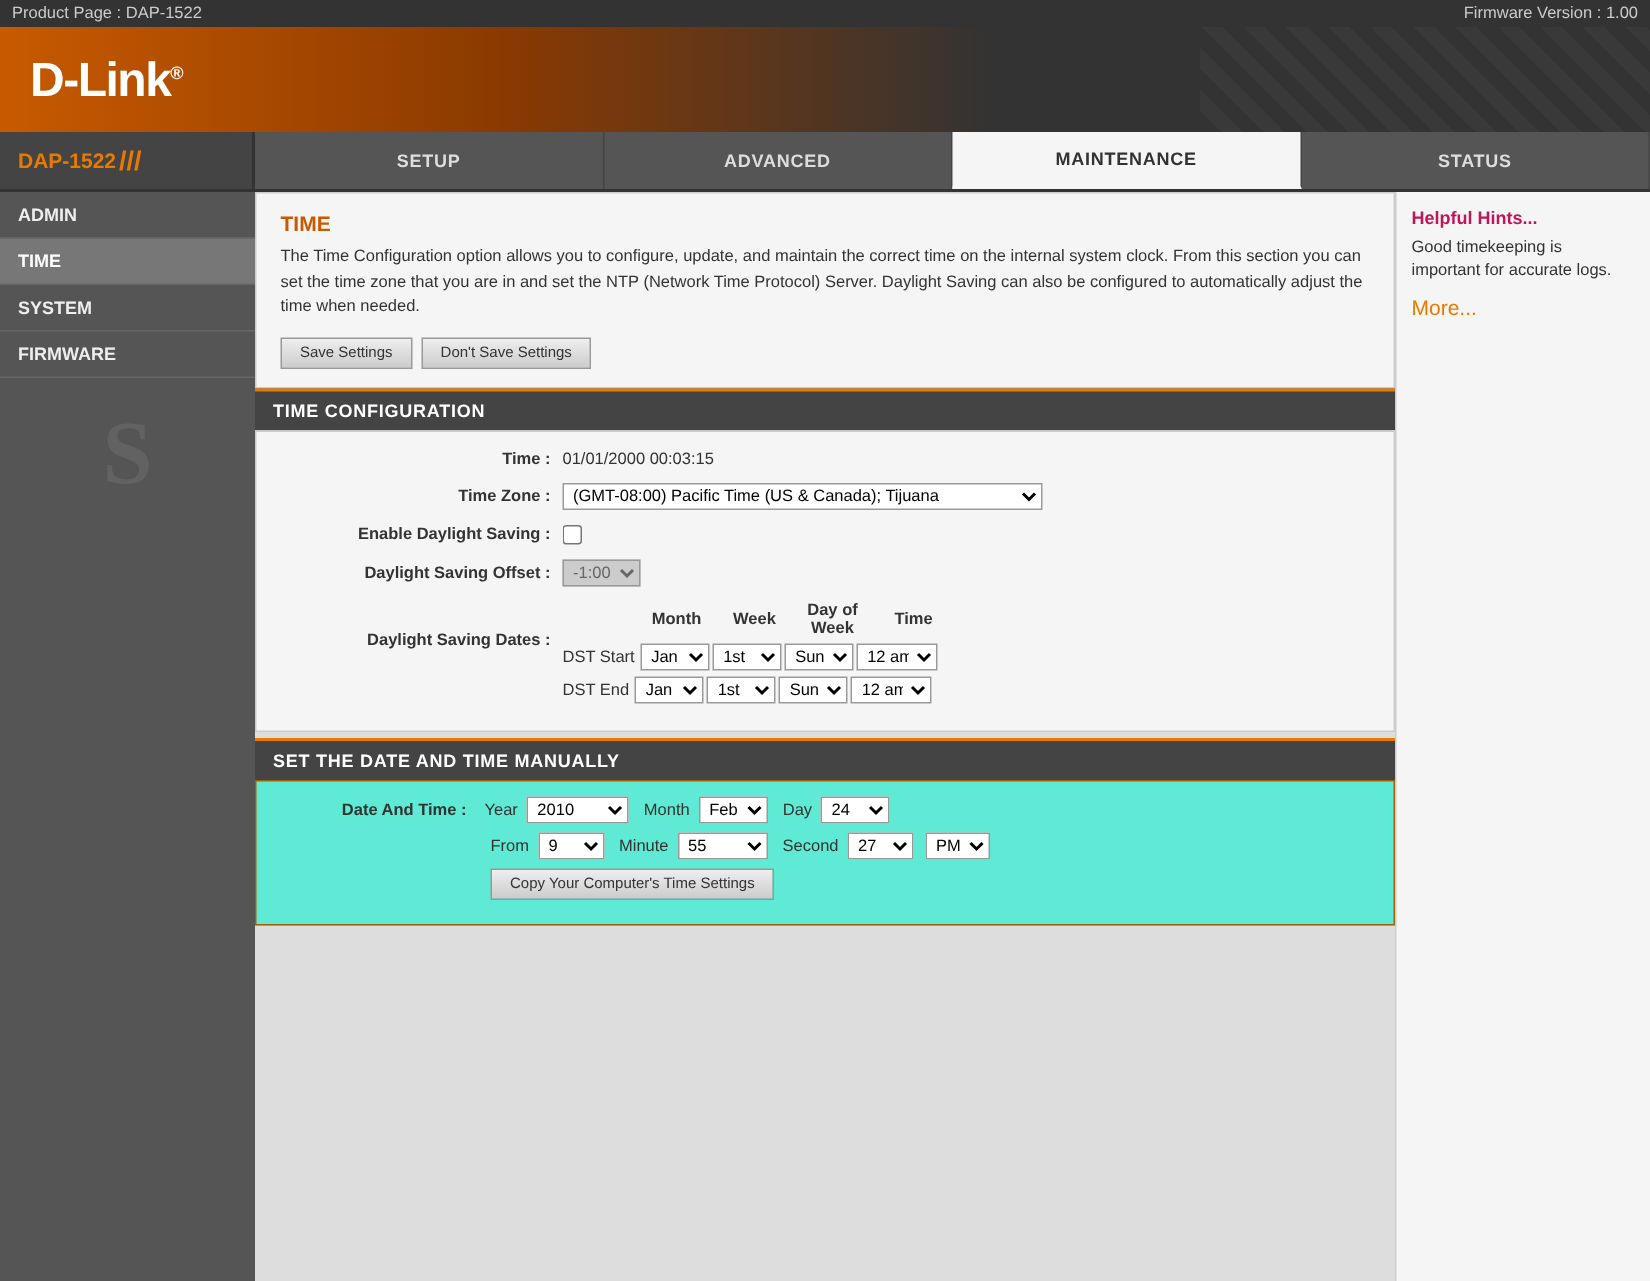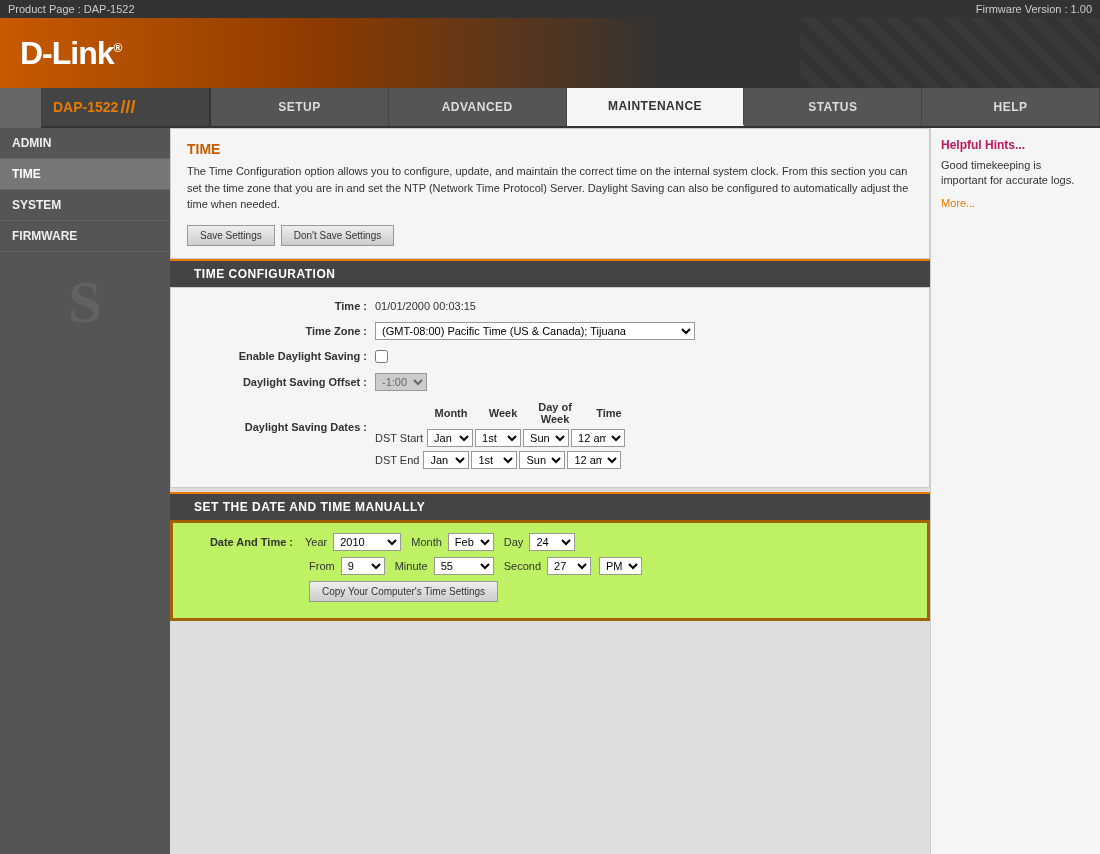--- a/index.html
+++ b/index.html
@@ -40,21 +40,20 @@
     }
     .dlink-logo sup { font-size: 12px; vertical-align: super; }
 
     
     .nav-bar {
       background: #555;
       display: flex;
       align-items: stretch;
       height: 40px;
       border-bottom: 2px solid #333;
-      margin-left: 41px;
     }
     .nav-logo-cell {
       background: #444;
       color: #e87a00;
       font-weight: bold;
       font-size: 14px;
       padding: 0 12px;
       display: flex;
       align-items: center;
       min-width: 170px;
@@ -145,21 +144,21 @@
     }
 
     
     .section-header {
       background: #444;
       color: white;
       font-size: 12px;
       font-weight: bold;
       text-transform: uppercase;
       letter-spacing: 0.5px;
-      padding: 6px 24px;
+      padding: 6px 12px;
       border-top: 2px solid #e87a00;
     }
 
     
     .config-section {
       background: #f5f5f5;
       border: 1px solid #ccc;
       margin: 0 0 4px 0;
       padding: 10px 24px;
     }
@@ -181,23 +180,23 @@
     select {
       font-size: 11px;
       padding: 1px 2px;
       border: 1px solid #999;
       background: white;
     }
     input[type="checkbox"] { margin: 0; }
 
     
     .manual-section {
-      background: #bef264;
-      border: 3px solid #a16207;
-      padding: 10px 8px;
+      background: #5eead4;
+      border: 1px solid #a16207;
+      padding: 10px 28px;
     }
     .manual-row {
       display: flex;
       align-items: center;
       margin-bottom: 6px;
       flex-wrap: wrap;
       gap: 4px;
     }
     .manual-label {
       font-size: 11px;
@@ -227,21 +226,21 @@
       color: #be185d;
       margin-bottom: 6px;
     }
     .hints-text {
       font-size: 11px;
       color: #333;
       line-height: 1.4;
       margin-bottom: 8px;
     }
     .hints-more {
-      font-size: 11px;
+      font-size: 14px;
       color: #e87a00;
       cursor: pointer;
     }
   </style>
 </head>
 <body>
 
 <div class="top-bar">
   <span>Product Page : DAP-1522</span>
   <span>Firmware Version : 1.00</span>
@@ -255,21 +254,20 @@
 
 <div class="nav-bar">
   <div class="nav-logo-cell">
     <span style="font-weight:bold;color:#e87a00;">DAP-1522</span>
     <span style="color:#e87a00;font-size:18px;margin-left:2px;">///</span>
   </div>
   <div class="nav-tab">SETUP</div>
   <div class="nav-tab">ADVANCED</div>
   <div class="nav-tab active">MAINTENANCE</div>
   <div class="nav-tab">STATUS</div>
-  <div class="nav-tab">HELP</div>
 </div>
 
 <div class="main-layout">
 
   <div class="sidebar">
     <div class="sidebar-item">ADMIN</div>
     <div class="sidebar-item active">TIME</div>
     <div class="sidebar-item">SYSTEM</div>
     <div class="sidebar-item">FIRMWARE</div>
     <div class="sidebar-watermark">S</div>

